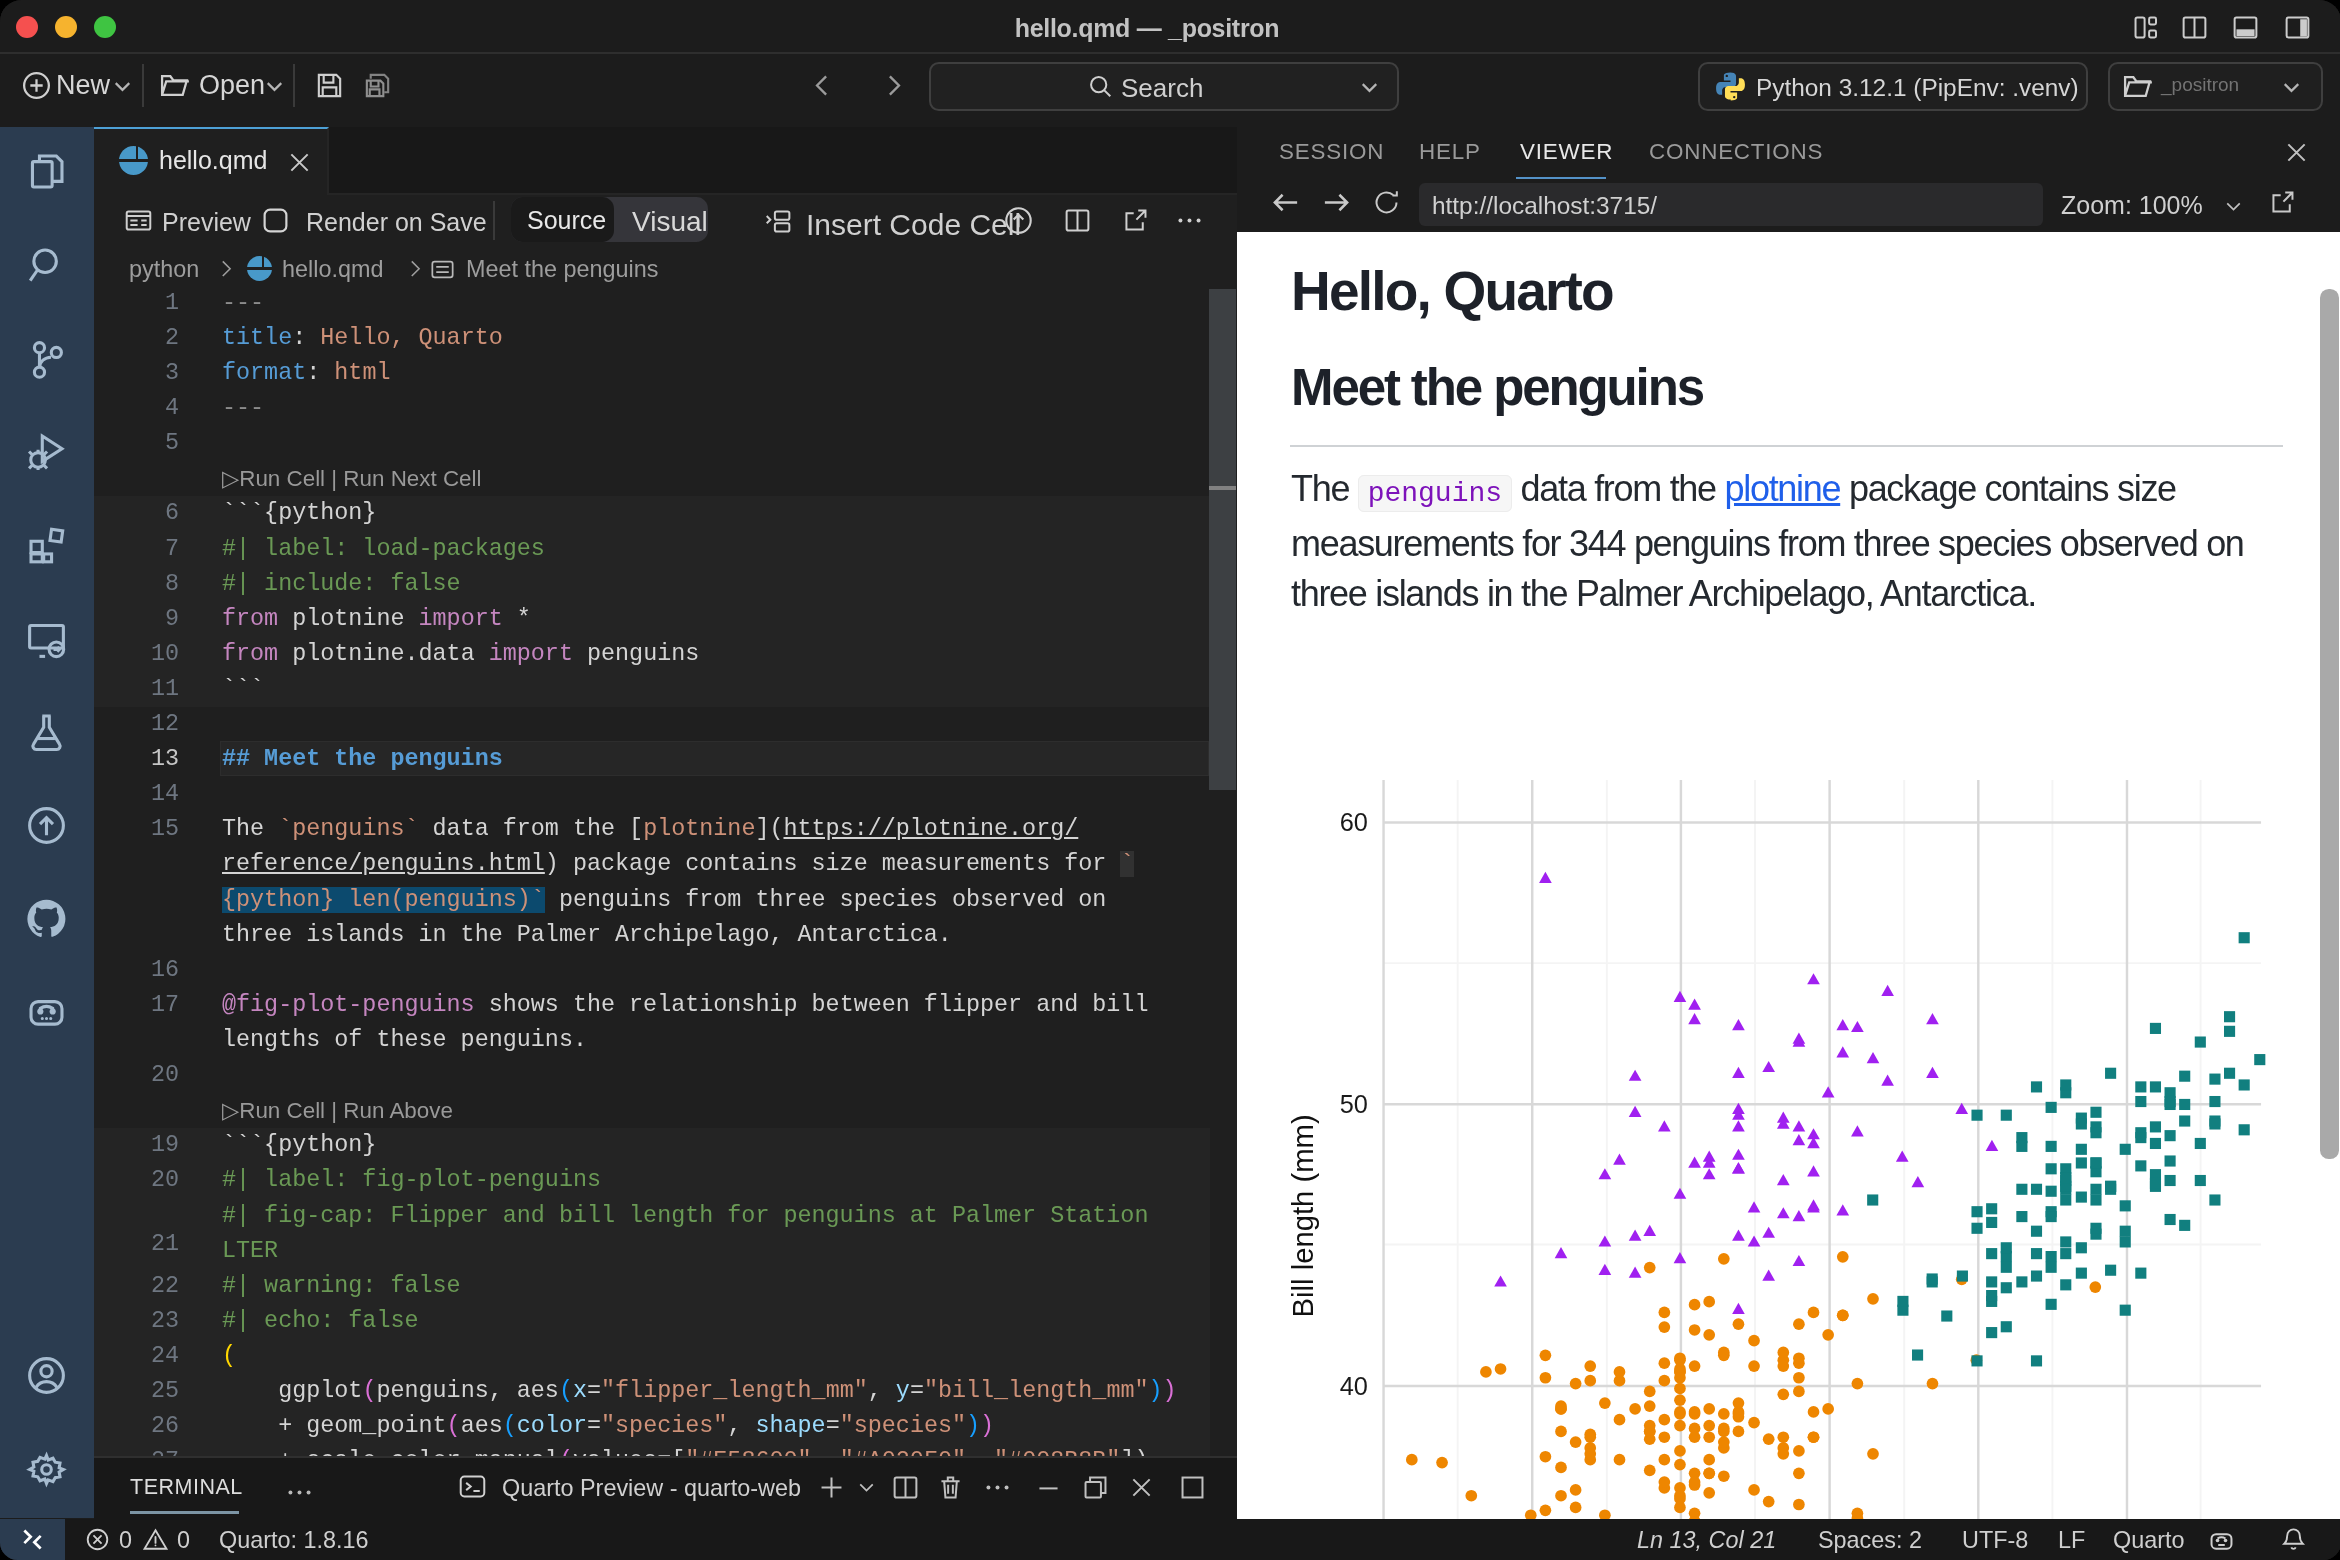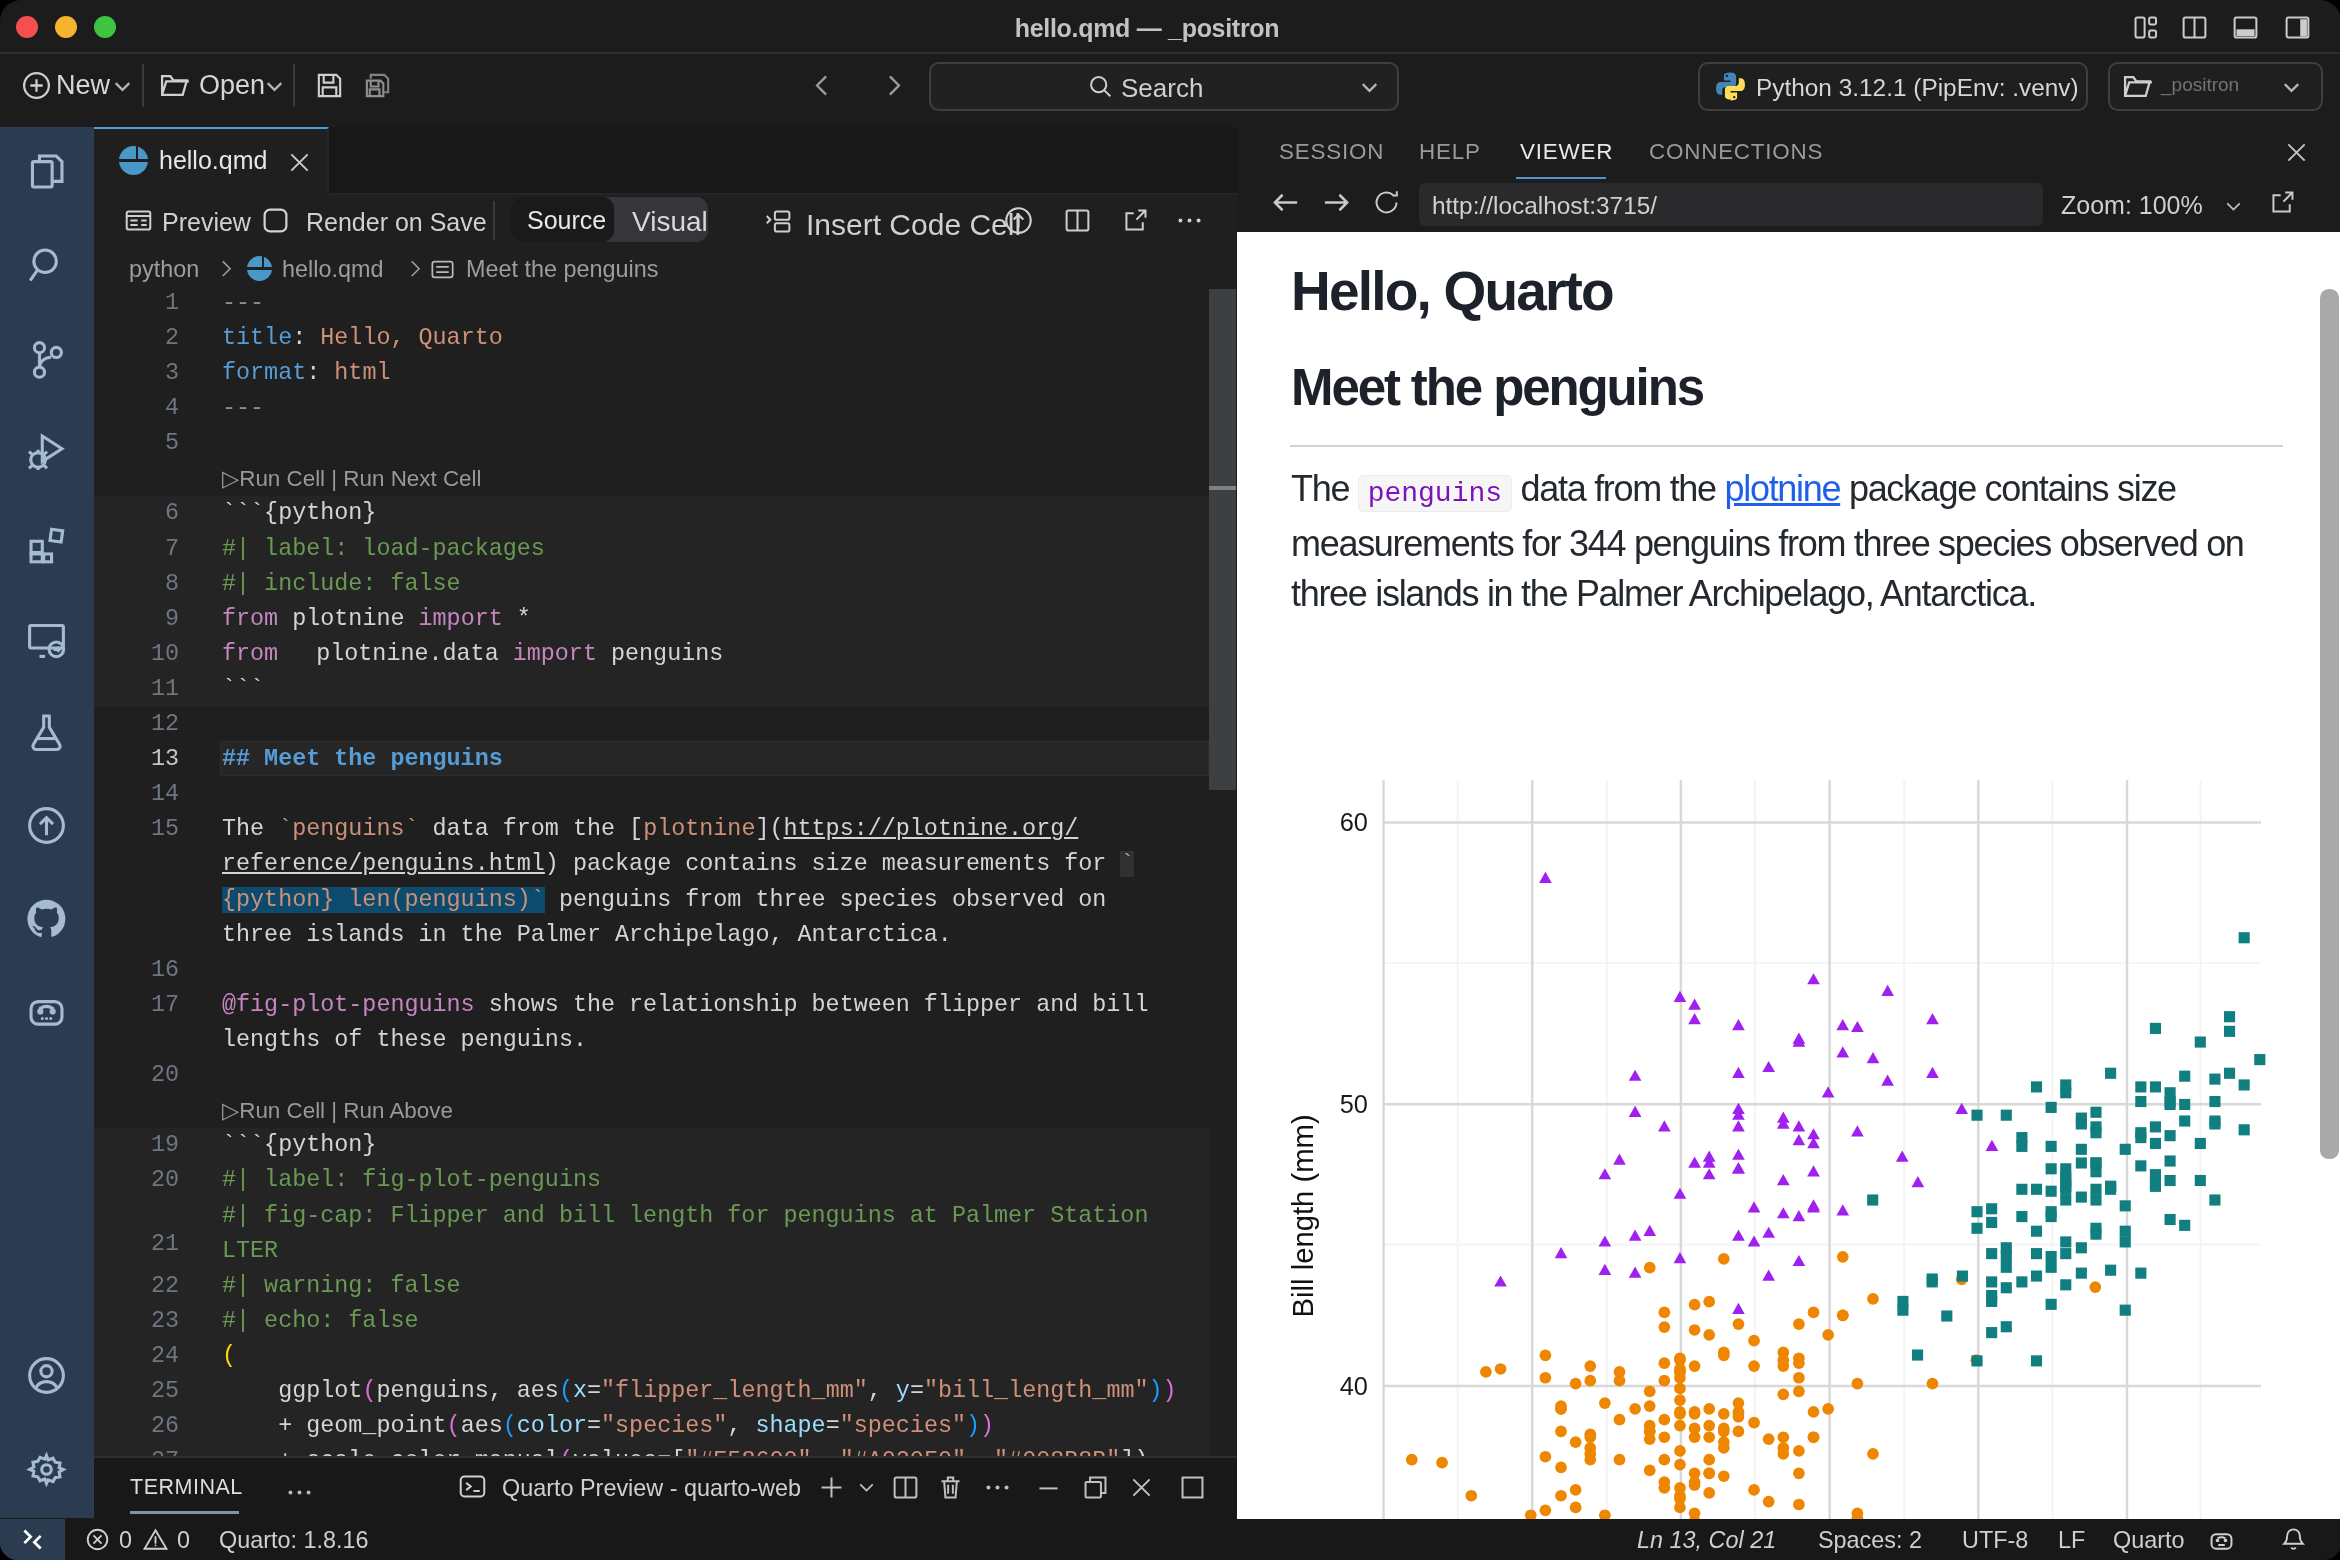--- a/index.html
+++ b/index.html
@@ -218,21 +218,21 @@
       <div style="position:absolute;left:222px;top:461px;white-space:pre;"><span class="cl">▷Run Cell | Run Next Cell</span></div>
       <div style="position:absolute;left:94px;top:496px;width:85px;text-align:right;color:#6e7681;">6</div>
       <div style="position:absolute;left:222px;top:496px;white-space:pre;"><span style="color:#d4d4d4;">```{python}</span></div>
       <div style="position:absolute;left:94px;top:532px;width:85px;text-align:right;color:#6e7681;">7</div>
       <div style="position:absolute;left:222px;top:532px;white-space:pre;"><span style="color:#6a9955;">#| label: load-packages</span></div>
       <div style="position:absolute;left:94px;top:567px;width:85px;text-align:right;color:#6e7681;">8</div>
       <div style="position:absolute;left:222px;top:567px;white-space:pre;"><span style="color:#6a9955;">#| include: false</span></div>
       <div style="position:absolute;left:94px;top:602px;width:85px;text-align:right;color:#6e7681;">9</div>
       <div style="position:absolute;left:222px;top:602px;white-space:pre;"><span style="color:#c586c0;">from</span><span style="color:#d4d4d4;"> plotnine </span><span style="color:#c586c0;">import</span><span style="color:#d4d4d4;"> *</span></div>
       <div style="position:absolute;left:94px;top:637px;width:85px;text-align:right;color:#6e7681;">10</div>
-      <div style="position:absolute;left:222px;top:637px;white-space:pre;"><span style="color:#c586c0;">from</span><span style="color:#d4d4d4;padding-left:24px;"> plotnine.data </span><span style="color:#c586c0;">import</span><span style="color:#d4d4d4;"> penguins</span></div>
+      <div style="position:absolute;left:222px;top:637px;white-space:pre;"><span style="color:#c586c0;">from</span><span style="color:#d4d4d4;"> plotnine.data </span><span style="color:#c586c0;">import</span><span style="color:#d4d4d4;"> penguins</span></div>
       <div style="position:absolute;left:94px;top:672px;width:85px;text-align:right;color:#6e7681;">11</div>
       <div style="position:absolute;left:222px;top:672px;white-space:pre;"><span style="color:#d4d4d4;">```</span></div>
       <div style="position:absolute;left:94px;top:707px;width:85px;text-align:right;color:#6e7681;">12</div>
       <div style="position:absolute;left:220px;top:741px;width:989px;height:35px;background:#262626;border:1px solid #2d2d2d;"></div>
       <div style="position:absolute;left:94px;top:742px;width:85px;text-align:right;color:#c6c6c6;">13</div>
       <div style="position:absolute;left:222px;top:742px;white-space:pre;"><span style="color:#569cd6;"><b>## Meet the penguins</b></span></div>
       <div style="position:absolute;left:94px;top:777px;width:85px;text-align:right;color:#6e7681;">14</div>
       <div style="position:absolute;left:94px;top:812px;width:85px;text-align:right;color:#6e7681;">15</div>
       <div style="position:absolute;left:222px;top:812px;white-space:pre;"><span style="color:#d4d4d4;">The </span><span style="color:#ce9178;">`penguins`</span><span style="color:#d4d4d4;"> data from the [</span><span style="color:#ce9178;">plotnine</span><span style="color:#d4d4d4;">](</span><span style="color:#d4d4d4;text-decoration:underline">https://plotnine.org/</span></div>
       <div style="position:absolute;left:222px;top:847px;white-space:pre;"><span style="color:#d4d4d4;text-decoration:underline">reference/penguins.html</span><span style="color:#d4d4d4;">) package contains size measurements for </span><span style="background:#313131;color:#ce9178">`</span></div>

